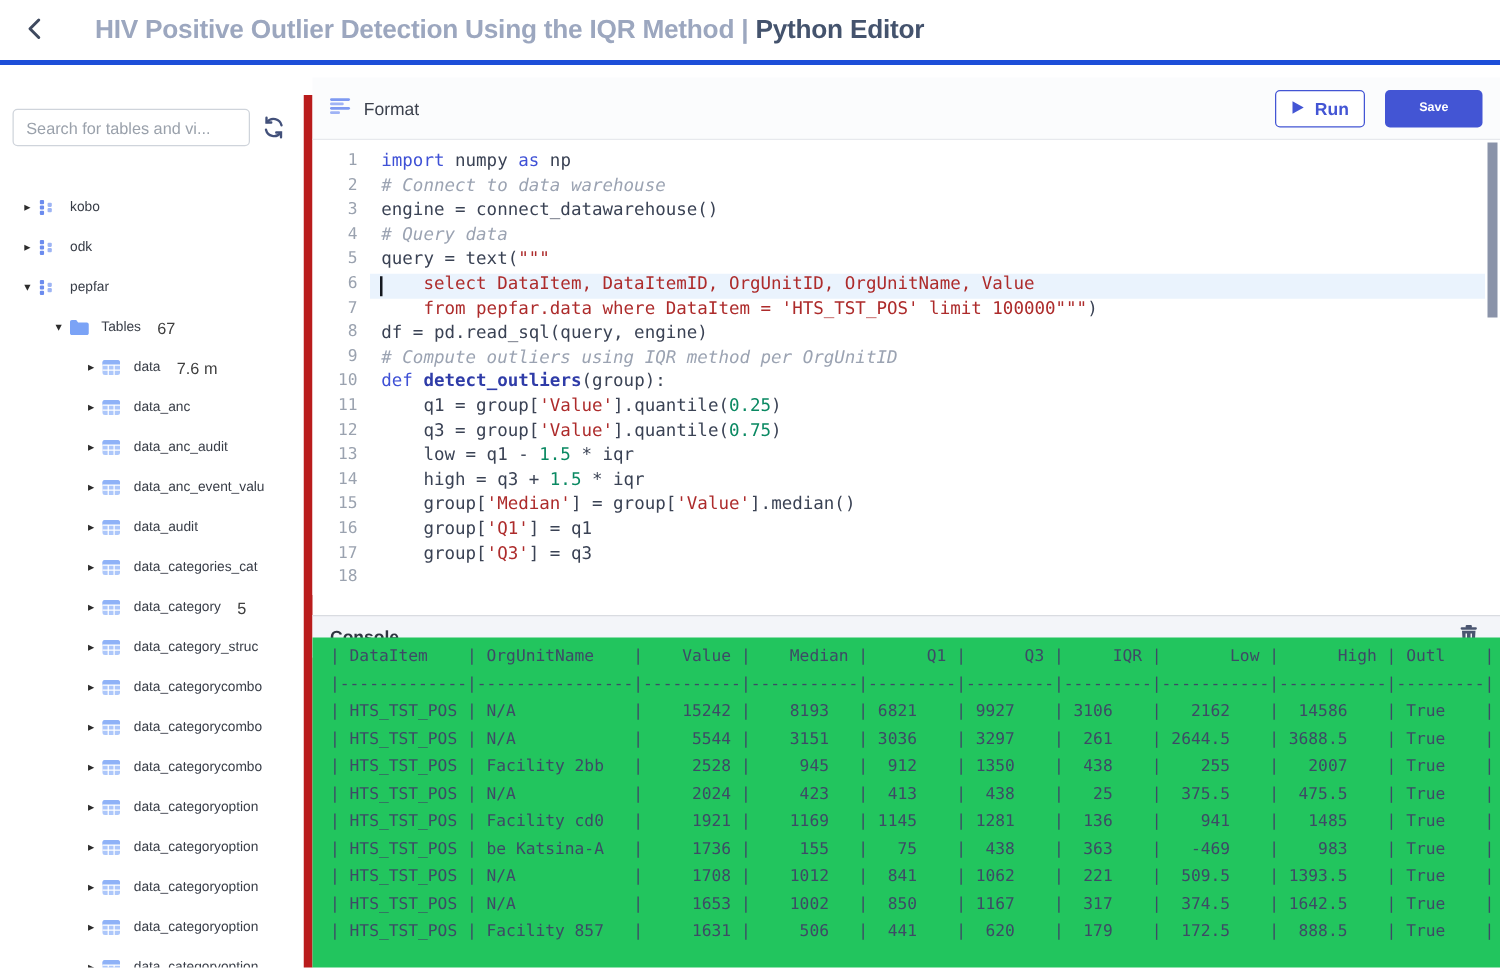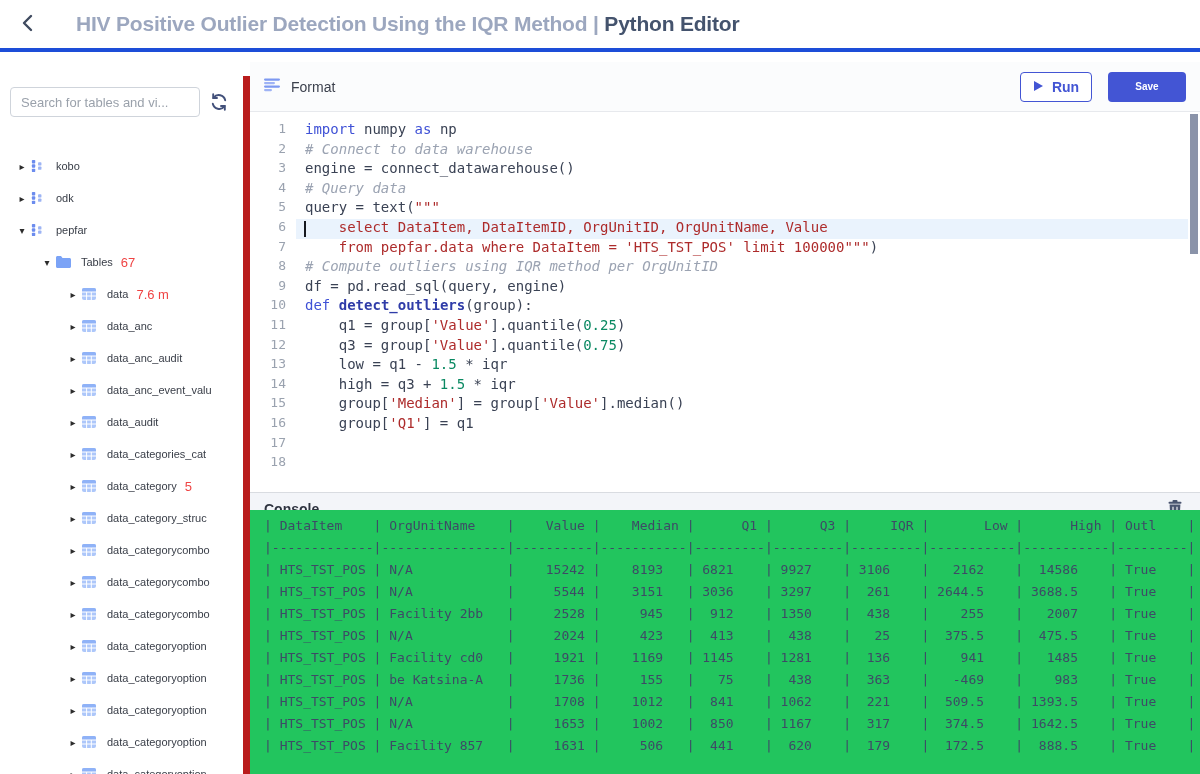--- a/index.html
+++ b/index.html
@@ -25,21 +25,21 @@
                   color:#3a3f4a; outline:none; font-family:"Liberation Sans", sans-serif; }
   .search-input::placeholder { color:#9aa1ab; }
   .refresh-btn { position:absolute; right:12px; top:15px; width:24px; height:24px; border:none;
                  background:none; cursor:pointer; display:flex; align-items:center; justify-content:center; }
   .tree { padding-top:22px; }
   .tree-row { height:32px; display:flex; align-items:center; cursor:pointer; white-space:nowrap;
               overflow:hidden; }
   .tw { width:16px; flex:0 0 16px; font-size:10px; color:#2c2c2c; text-align:center; }
   .ticon { width:26px; flex:0 0 26px; display:flex; align-items:center; }
   .tlabel { font-size:11px; color:#383d47; }
-  .tbadge { font-size:13px; color:#ef4444; margin-left:8px; }
+  .tbadge { font-size:13px; color:#404040; margin-left:13px; }
 
   
   .main { position:absolute; top:62px; left:250px; right:0; bottom:0; }
   .toolbar { position:absolute; top:0; left:0; right:0; height:50px; background:#fbfcfd;
              border-bottom:1px solid #e7e9ed; display:flex; align-items:center; padding:0 14px; }
   .format-btn { display:flex; align-items:center; gap:9px; background:none; border:none;
                 cursor:pointer; font-size:14px; color:#3c414d; font-family:"Liberation Sans", sans-serif; }
   .run-btn { margin-left:auto; width:72px; height:30px; background:#fff; border:1px solid #4355d4;
              border-radius:4px; color:#4355d4; font-weight:bold; font-size:14px; cursor:pointer;
              display:flex; align-items:center; justify-content:center; gap:8px;
@@ -439,29 +439,30 @@
           <div class="gln">18</div>
         </div>
       <div class="code">
           <div class="cline"><span class="tok-kw">import</span><span class="tok-pl"> numpy </span><span class="tok-kw">as</span><span class="tok-pl"> np</span></div>
           <div class="cline"><span class="tok-cm"># Connect to data warehouse</span></div>
           <div class="cline"><span class="tok-pl">engine = connect_datawarehouse()</span></div>
           <div class="cline"><span class="tok-cm"># Query data</span></div>
           <div class="cline"><span class="tok-pl">query = text(</span><span class="tok-str">"""</span></div>
           <div class="cline active"><span class="caret"></span><span class="tok-str">    select DataItem, DataItemID, OrgUnitID, OrgUnitName, Value</span></div>
           <div class="cline"><span class="tok-str">    from pepfar.data where DataItem = 'HTS_TST_POS' limit 100000"""</span><span class="tok-pl">)</span></div>
+          <div class="cline"><span class="tok-pl">df = pd.read_sql(query, engine)</span></div>
           <div class="cline"><span class="tok-cm"># Compute outliers using IQR method per OrgUnitID</span></div>
-          <div class="cline"><span class="tok-pl">df = pd.read_sql(query, engine)</span></div>
           <div class="cline"><span class="tok-kw">def</span><span class="tok-pl"> </span><span class="tok-fn">detect_outliers</span><span class="tok-pl">(group):</span></div>
           <div class="cline"><span class="tok-pl">    q1 = group[</span><span class="tok-str">'Value'</span><span class="tok-pl">].quantile(</span><span class="tok-num">0.25</span><span class="tok-pl">)</span></div>
           <div class="cline"><span class="tok-pl">    q3 = group[</span><span class="tok-str">'Value'</span><span class="tok-pl">].quantile(</span><span class="tok-num">0.75</span><span class="tok-pl">)</span></div>
           <div class="cline"><span class="tok-pl">    low = q1 - </span><span class="tok-num">1.5</span><span class="tok-pl"> * iqr</span></div>
           <div class="cline"><span class="tok-pl">    high = q3 + </span><span class="tok-num">1.5</span><span class="tok-pl"> * iqr</span></div>
           <div class="cline"><span class="tok-pl">    group[</span><span class="tok-str">'Median'</span><span class="tok-pl">] = group[</span><span class="tok-str">'Value'</span><span class="tok-pl">].median()</span></div>
           <div class="cline"><span class="tok-pl">    group[</span><span class="tok-str">'Q1'</span><span class="tok-pl">] = q1</span></div>
+          <div class="cline"><span class="tok-pl">    group[</span><span class="tok-str">'Q3'</span><span class="tok-pl">] = q3</span></div>
         </div>
       <div class="vscroll">
         <div class="vthumb"></div>
       </div>
     </div>
 
     <div class="console-header">
       <span class="console-title">Console</span>
       <button class="trash-btn">
         <span>

